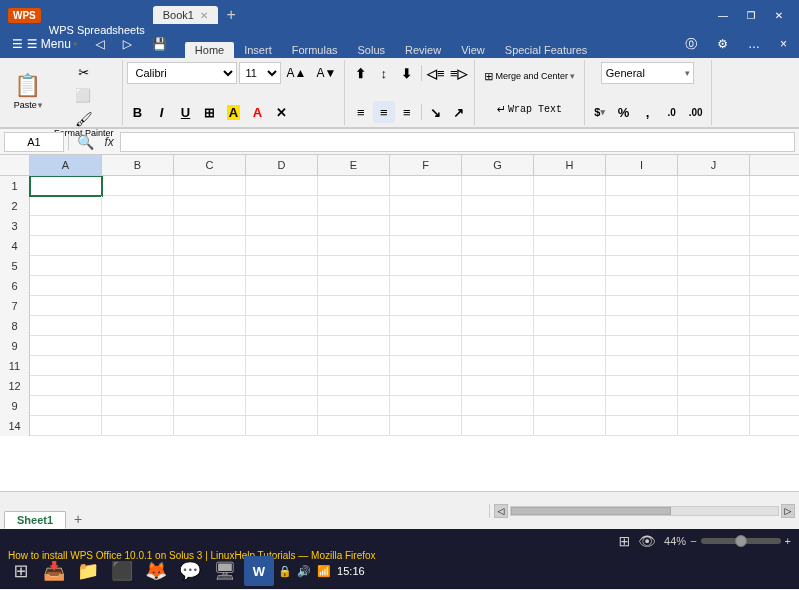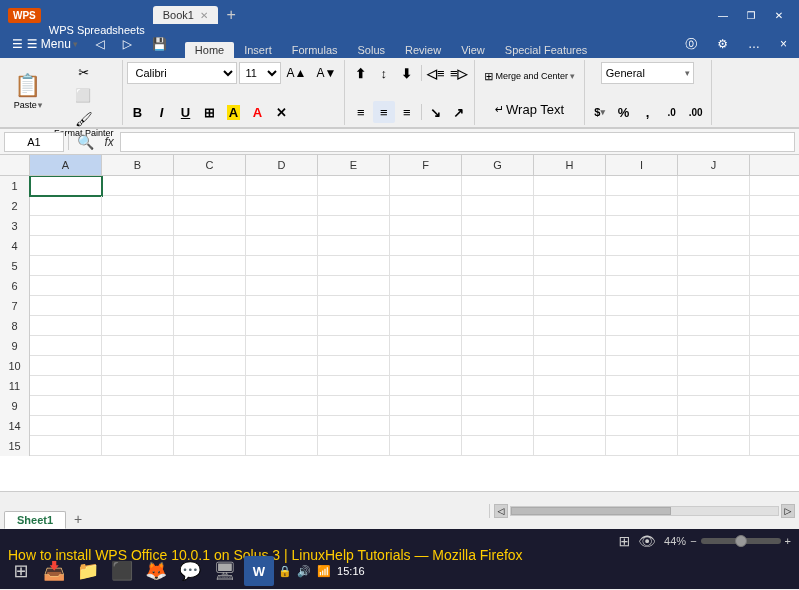--- a/index.html
+++ b/index.html
@@ -252,21 +252,21 @@
     #statusbar {
       height: 24px;
       background: #1a1a2e;
       display: flex;
       align-items: center;
       justify-content: space-between;
       padding: 0 8px;
       color: #eee;
       font-size: 11px;
     }
-    #statusbar-left { color: #ffcc00; font-size: 14px; flex: 1; margin-top: 28px; }
+    #statusbar-left { color: #ffcc00; font-size: 10px; flex: 1; margin-top: 28px; }
 
     
     #taskbar {
       height: 36px;
       background: #1a1a2e;
       display: flex;
       align-items: center;
       padding: 0 6px;
       gap: 4px;
     }
@@ -466,21 +466,21 @@
       <div class="merge-btn">
         <div style="display:flex; align-items:center; gap:2px; font-size:11px;">
           <span>⊞</span>
           <span style="font-size:9px;">Merge and Center</span>
           <span class="drop-arrow">▾</span>
         </div>
       </div>
       <div class="merge-btn">
         <div style="display:flex; align-items:center; gap:2px; font-size:11px;">
           <span>↵</span>
-          <span style="font-size:13px;">Wrap Text</span>
+          <span style="font-size:10px;font-family:Liberation Mono, monospace;">Wrap Text</span>
         </div>
       </div>
     </div>
 
     <div class="toolbar-group" style="flex-direction:column; gap:2px; min-width:100px;">
       <div class="number-format-box" style="margin-bottom:2px;">
         <span>General</span>
         <span style="flex:1;"></span>
         <span class="drop-arrow">▾</span>
       </div>
@@ -643,73 +643,60 @@
           <div class="cell " contenteditable="false" style="width: 72px; min-width: 72px;"></div>
           <div class="cell " contenteditable="false" style="width: 72px; min-width: 72px;"></div>
           <div class="cell " contenteditable="false" style="width: 72px; min-width: 72px;"></div>
           <div class="cell " contenteditable="false" style="width: 72px; min-width: 72px;"></div>
           <div class="cell " contenteditable="false" style="width: 72px; min-width: 72px;"></div>
           <div class="cell " contenteditable="false" style="width: 72px; min-width: 72px;"></div>
           <div class="cell " contenteditable="false" style="width: 72px; min-width: 72px;"></div>
           <div class="cell " contenteditable="false" style="width: 72px; min-width: 72px;"></div>
         </div>
         <div class="grid-row">
-          <div class="row-num">10</div>
-          <div class="cell " contenteditable="false" style="width: 72px; min-width: 72px;"></div>
-          <div class="cell " contenteditable="false" style="width: 72px; min-width: 72px;"></div>
-          <div class="cell " contenteditable="false" style="width: 72px; min-width: 72px;"></div>
-          <div class="cell " contenteditable="false" style="width: 72px; min-width: 72px;"></div>
-          <div class="cell " contenteditable="false" style="width: 72px; min-width: 72px;"></div>
-          <div class="cell " contenteditable="false" style="width: 72px; min-width: 72px;"></div>
-          <div class="cell " contenteditable="false" style="width: 72px; min-width: 72px;"></div>
-          <div class="cell " contenteditable="false" style="width: 72px; min-width: 72px;"></div>
-          <div class="cell " contenteditable="false" style="width: 72px; min-width: 72px;"></div>
-          <div class="cell " contenteditable="false" style="width: 72px; min-width: 72px;"></div>
-        </div>
-        <div class="grid-row">
           <div class="row-num">11</div>
           <div class="cell " contenteditable="false" style="width: 72px; min-width: 72px;"></div>
           <div class="cell " contenteditable="false" style="width: 72px; min-width: 72px;"></div>
           <div class="cell " contenteditable="false" style="width: 72px; min-width: 72px;"></div>
           <div class="cell " contenteditable="false" style="width: 72px; min-width: 72px;"></div>
           <div class="cell " contenteditable="false" style="width: 72px; min-width: 72px;"></div>
           <div class="cell " contenteditable="false" style="width: 72px; min-width: 72px;"></div>
           <div class="cell " contenteditable="false" style="width: 72px; min-width: 72px;"></div>
           <div class="cell " contenteditable="false" style="width: 72px; min-width: 72px;"></div>
           <div class="cell " contenteditable="false" style="width: 72px; min-width: 72px;"></div>
           <div class="cell " contenteditable="false" style="width: 72px; min-width: 72px;"></div>
         </div>
         <div class="grid-row">
+          <div class="row-num">12</div>
+          <div class="cell " contenteditable="false" style="width: 72px; min-width: 72px;"></div>
+          <div class="cell " contenteditable="false" style="width: 72px; min-width: 72px;"></div>
+          <div class="cell " contenteditable="false" style="width: 72px; min-width: 72px;"></div>
+          <div class="cell " contenteditable="false" style="width: 72px; min-width: 72px;"></div>
+          <div class="cell " contenteditable="false" style="width: 72px; min-width: 72px;"></div>
+          <div class="cell " contenteditable="false" style="width: 72px; min-width: 72px;"></div>
+          <div class="cell " contenteditable="false" style="width: 72px; min-width: 72px;"></div>
+          <div class="cell " contenteditable="false" style="width: 72px; min-width: 72px;"></div>
+          <div class="cell " contenteditable="false" style="width: 72px; min-width: 72px;"></div>
+          <div class="cell " contenteditable="false" style="width: 72px; min-width: 72px;"></div>
+        </div>
+        <div class="grid-row">
           <div class="row-num">9</div>
           <div class="cell " contenteditable="false" style="width: 72px; min-width: 72px;"></div>
           <div class="cell " contenteditable="false" style="width: 72px; min-width: 72px;"></div>
           <div class="cell " contenteditable="false" style="width: 72px; min-width: 72px;"></div>
           <div class="cell " contenteditable="false" style="width: 72px; min-width: 72px;"></div>
           <div class="cell " contenteditable="false" style="width: 72px; min-width: 72px;"></div>
           <div class="cell " contenteditable="false" style="width: 72px; min-width: 72px;"></div>
           <div class="cell " contenteditable="false" style="width: 72px; min-width: 72px;"></div>
           <div class="cell " contenteditable="false" style="width: 72px; min-width: 72px;"></div>
           <div class="cell " contenteditable="false" style="width: 72px; min-width: 72px;"></div>
           <div class="cell " contenteditable="false" style="width: 72px; min-width: 72px;"></div>
         </div>
         <div class="grid-row">
           <div class="row-num">14</div>
-          <div class="cell " contenteditable="false" style="width: 72px; min-width: 72px;"></div>
-          <div class="cell " contenteditable="false" style="width: 72px; min-width: 72px;"></div>
-          <div class="cell " contenteditable="false" style="width: 72px; min-width: 72px;"></div>
-          <div class="cell " contenteditable="false" style="width: 72px; min-width: 72px;"></div>
-          <div class="cell " contenteditable="false" style="width: 72px; min-width: 72px;"></div>
-          <div class="cell " contenteditable="false" style="width: 72px; min-width: 72px;"></div>
-          <div class="cell " contenteditable="false" style="width: 72px; min-width: 72px;"></div>
-          <div class="cell " contenteditable="false" style="width: 72px; min-width: 72px;"></div>
-          <div class="cell " contenteditable="false" style="width: 72px; min-width: 72px;"></div>
-          <div class="cell " contenteditable="false" style="width: 72px; min-width: 72px;"></div>
-        </div>
-        <div class="grid-row">
-          <div class="row-num">15</div>
           <div class="cell " contenteditable="false" style="width: 72px; min-width: 72px;"></div>
           <div class="cell " contenteditable="false" style="width: 72px; min-width: 72px;"></div>
           <div class="cell " contenteditable="false" style="width: 72px; min-width: 72px;"></div>
           <div class="cell " contenteditable="false" style="width: 72px; min-width: 72px;"></div>
           <div class="cell " contenteditable="false" style="width: 72px; min-width: 72px;"></div>
           <div class="cell " contenteditable="false" style="width: 72px; min-width: 72px;"></div>
           <div class="cell " contenteditable="false" style="width: 72px; min-width: 72px;"></div>
           <div class="cell " contenteditable="false" style="width: 72px; min-width: 72px;"></div>
           <div class="cell " contenteditable="false" style="width: 72px; min-width: 72px;"></div>
           <div class="cell " contenteditable="false" style="width: 72px; min-width: 72px;"></div>

